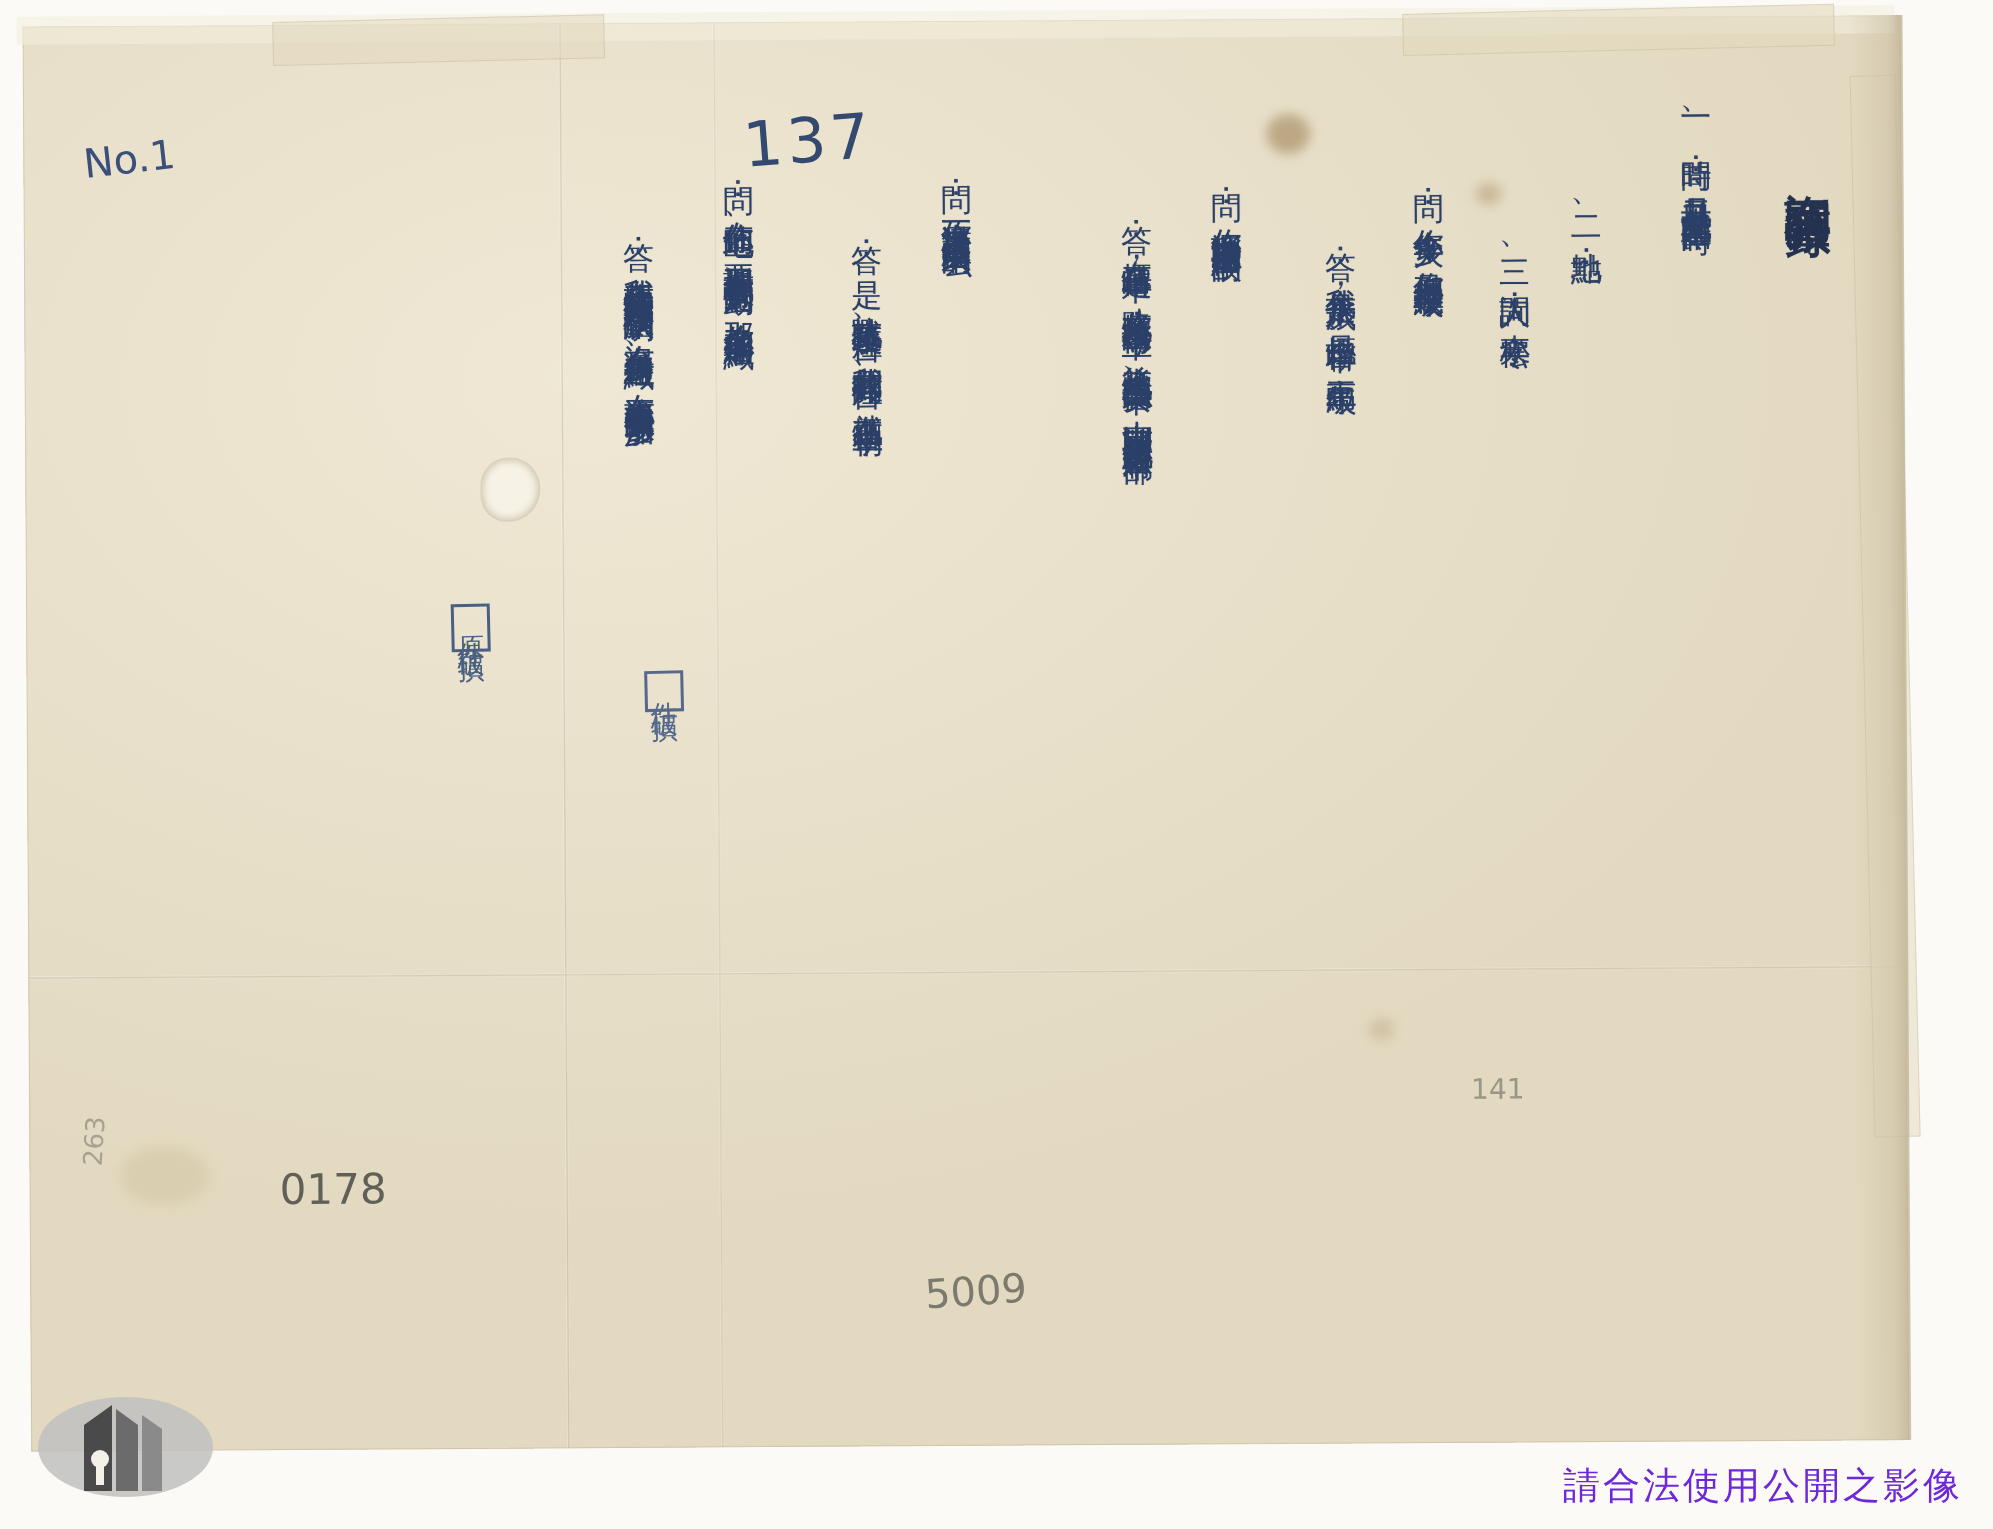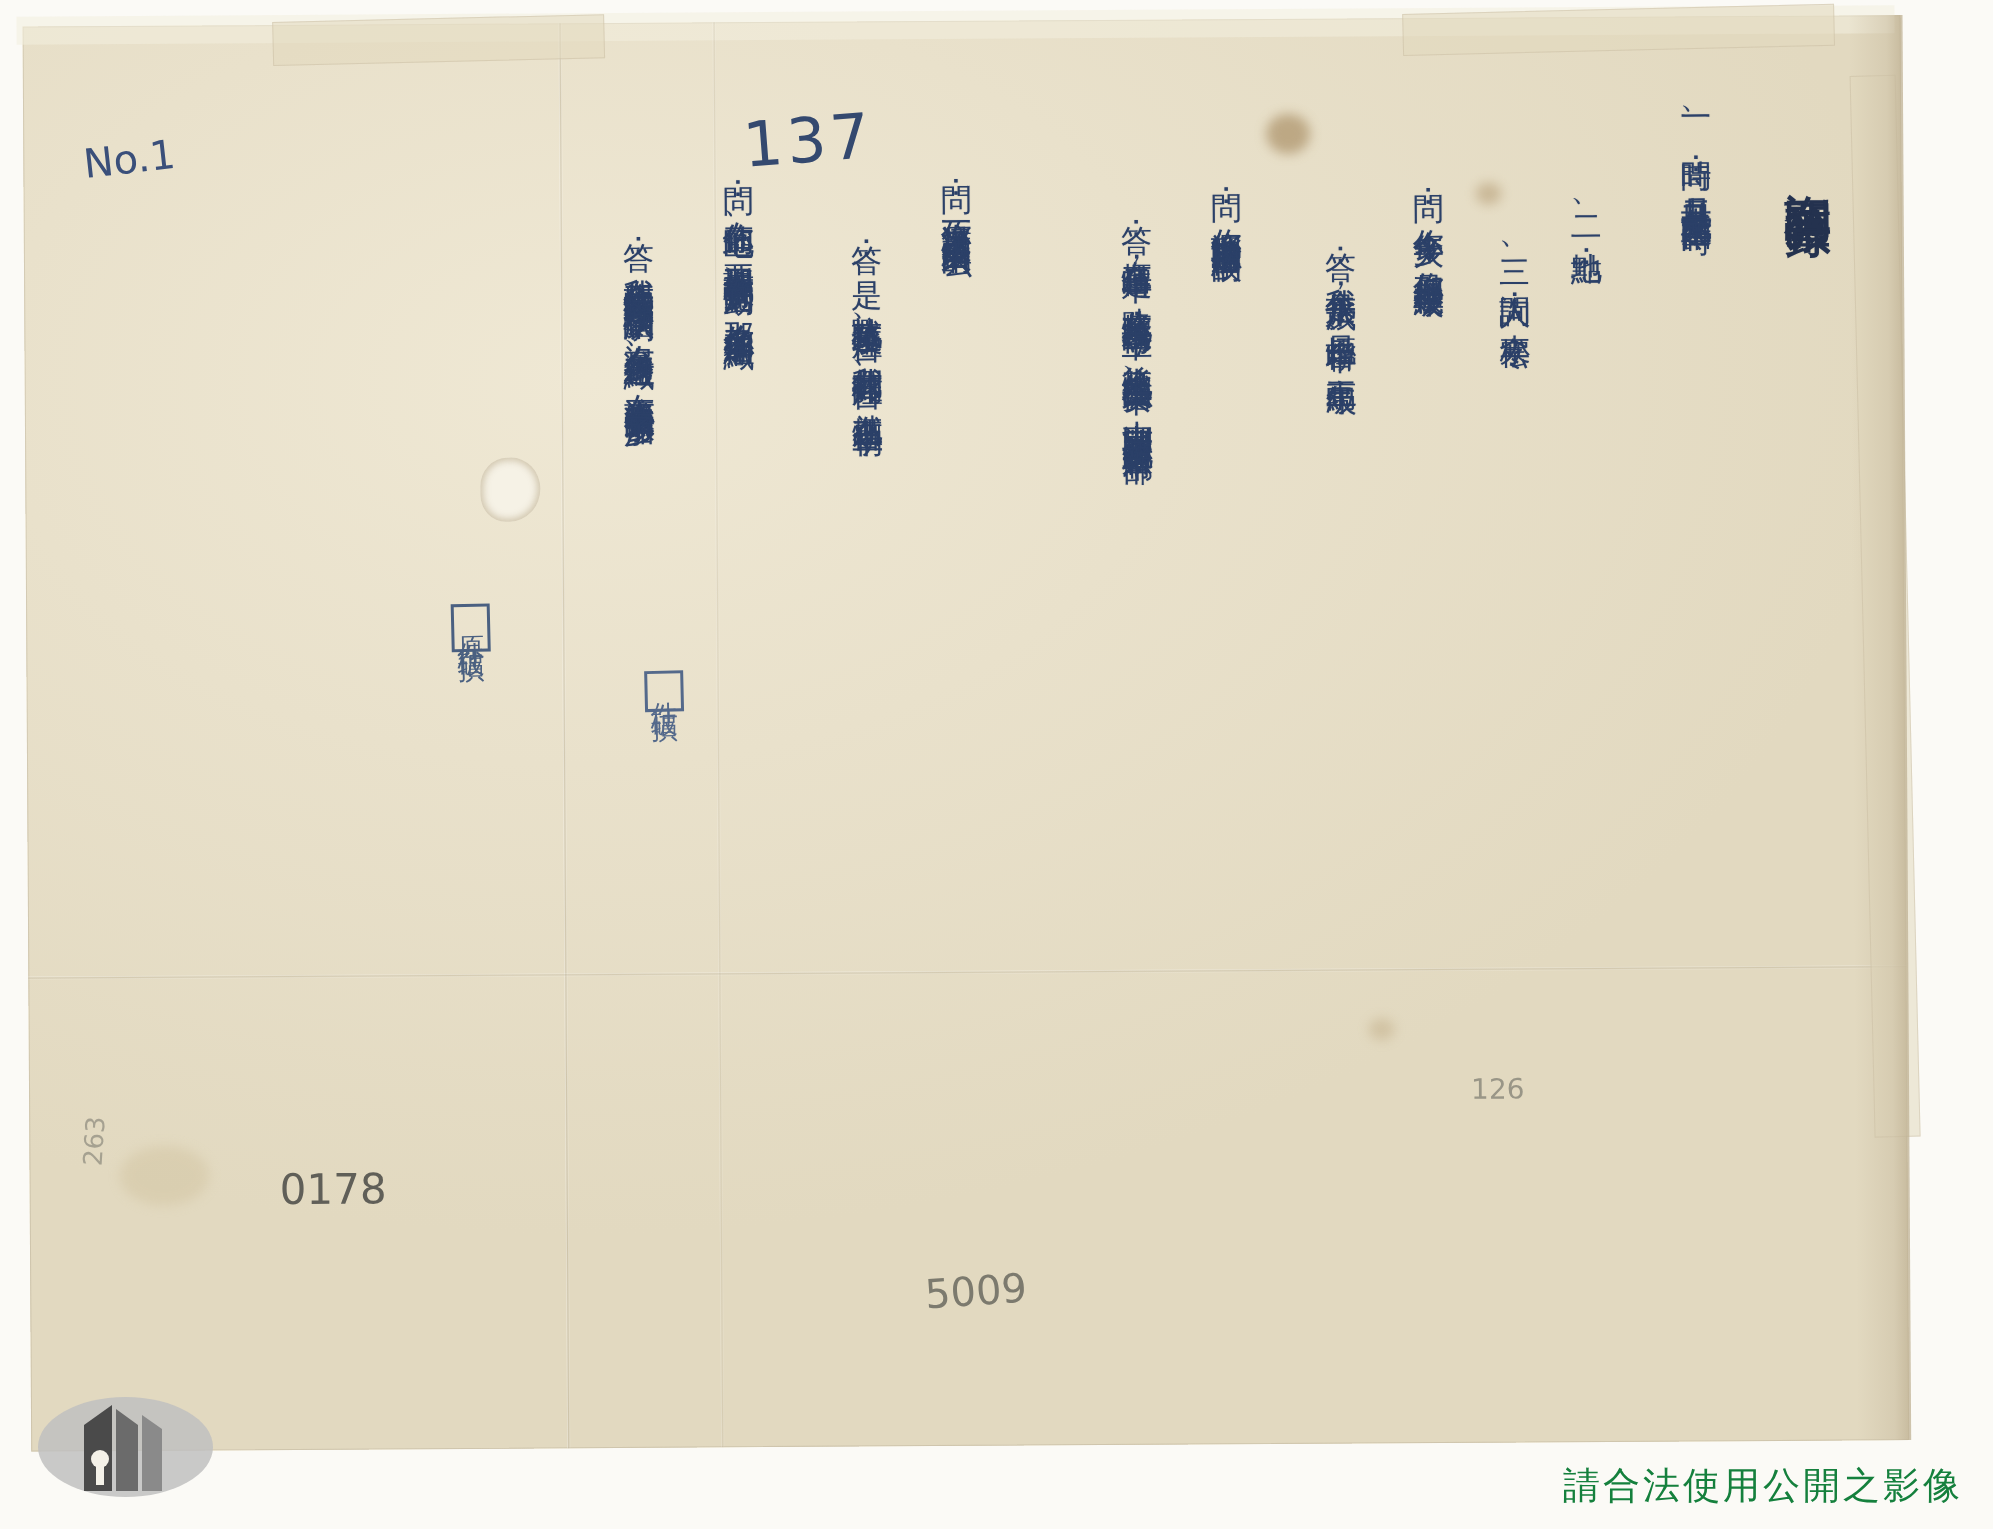--- a/index.html
+++ b/index.html
@@ -167,21 +167,21 @@
     position: absolute;
     left: 40px; top: 14px;
     width: 108px; height: 98px;
   }
   .legal {
     position: absolute;
     right: 30px;
     bottom: 18px;
     font-family: Liberation Mono, monospace;
     font-size: 37px;
-    color: #15803d;
+    color: #6d28d9;
     letter-spacing: 3px;
   }
 </style>
 </head>
 <body>
 
 <div id="page">
   <div class="scan-bg"></div>
 
   <div class="paper">
@@ -229,21 +229,21 @@
     <div class="stamp" style="left:618px; top:648px; border-color:#3b5580; color:#3b5580;">件破損</div>
 
     <div class="pencil-blue" style="left:60px; top:110px; font-size:40px; transform:rotate(-6deg);">No.1</div>
 
     <div class="pencil-blue" style="left:720px; top:82px; font-size:62px; letter-spacing:4px; transform:rotate(-4deg); color:#34496f;">137</div>
 
     <div class="pencil" style="left:250px; top:1140px; font-size:42px; color:#4a4a46;">0178</div>
 
     <div class="pencil" style="left:40px; top:1100px; font-size:26px; transform:rotate(-86deg); opacity:.5;">263</div>
 
-    <div class="pencil" style="left:1442px; top:1055px; font-size:28px; opacity:.6;">126</div>
+    <div class="pencil" style="left:1442px; top:1055px; font-size:28px; opacity:.6;">141</div>
   </div>
 
   <div class="pencil" style="left:925px; top:1268px; font-size:40px; color:#6b6a60; transform:rotate(-4deg);">5009</div>
 
   <div class="logo-wrap">
     <div class="logo-ellipse"></div>
     <svg class="logo-mark" viewBox="0 0 108 98">
       <g fill="#4a4a4a">
         <path d="M6 26 L34 6 L34 92 L6 92 Z"></path>
         <path d="M38 10 L60 26 L60 92 L38 92 Z" fill="#6b6b6b"></path>

